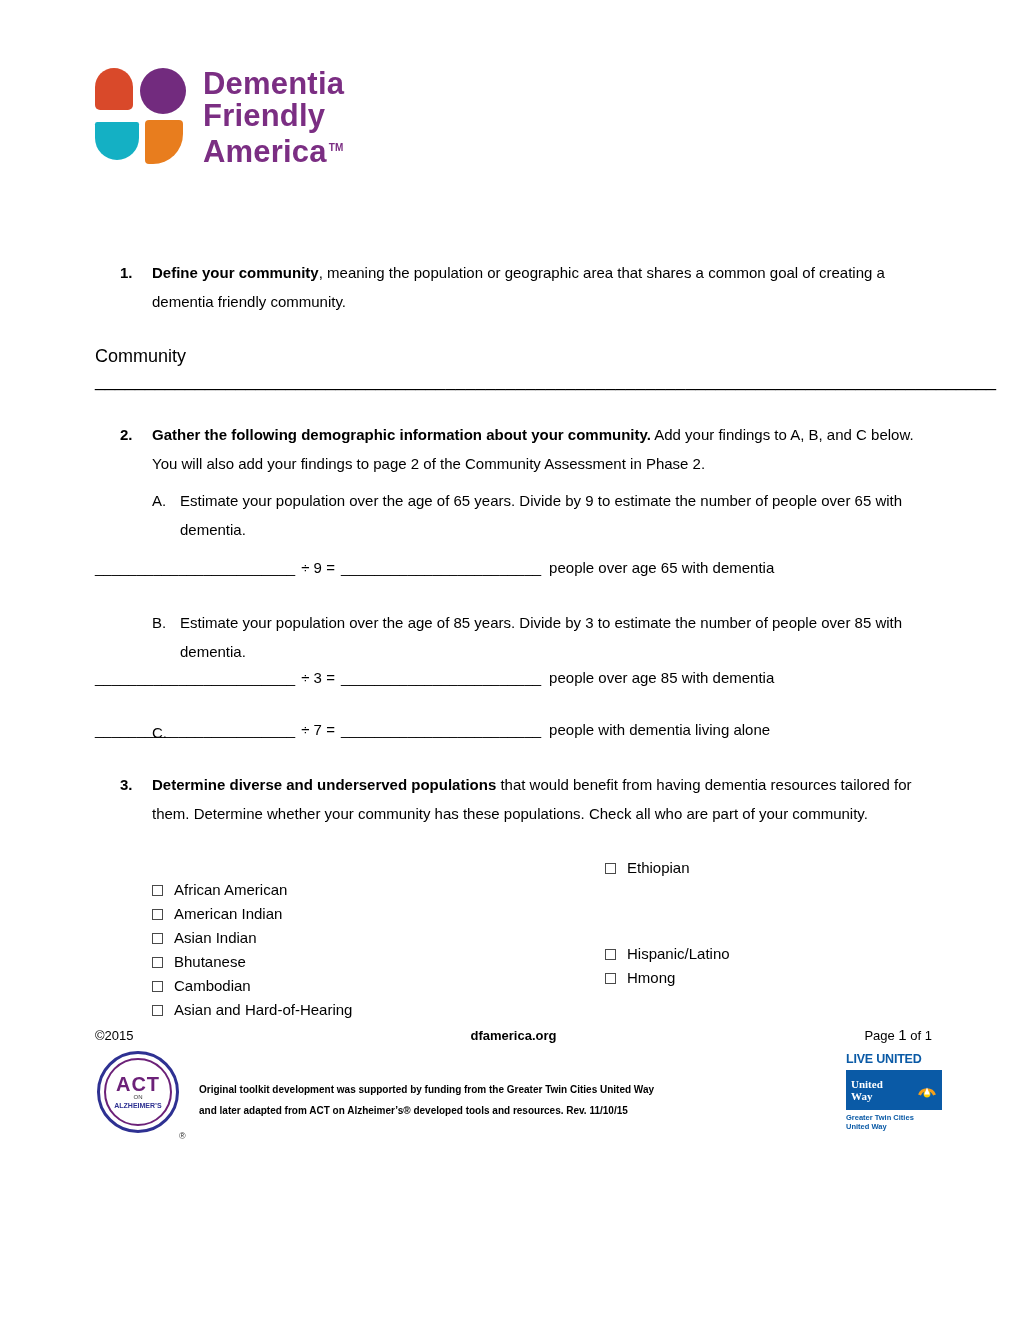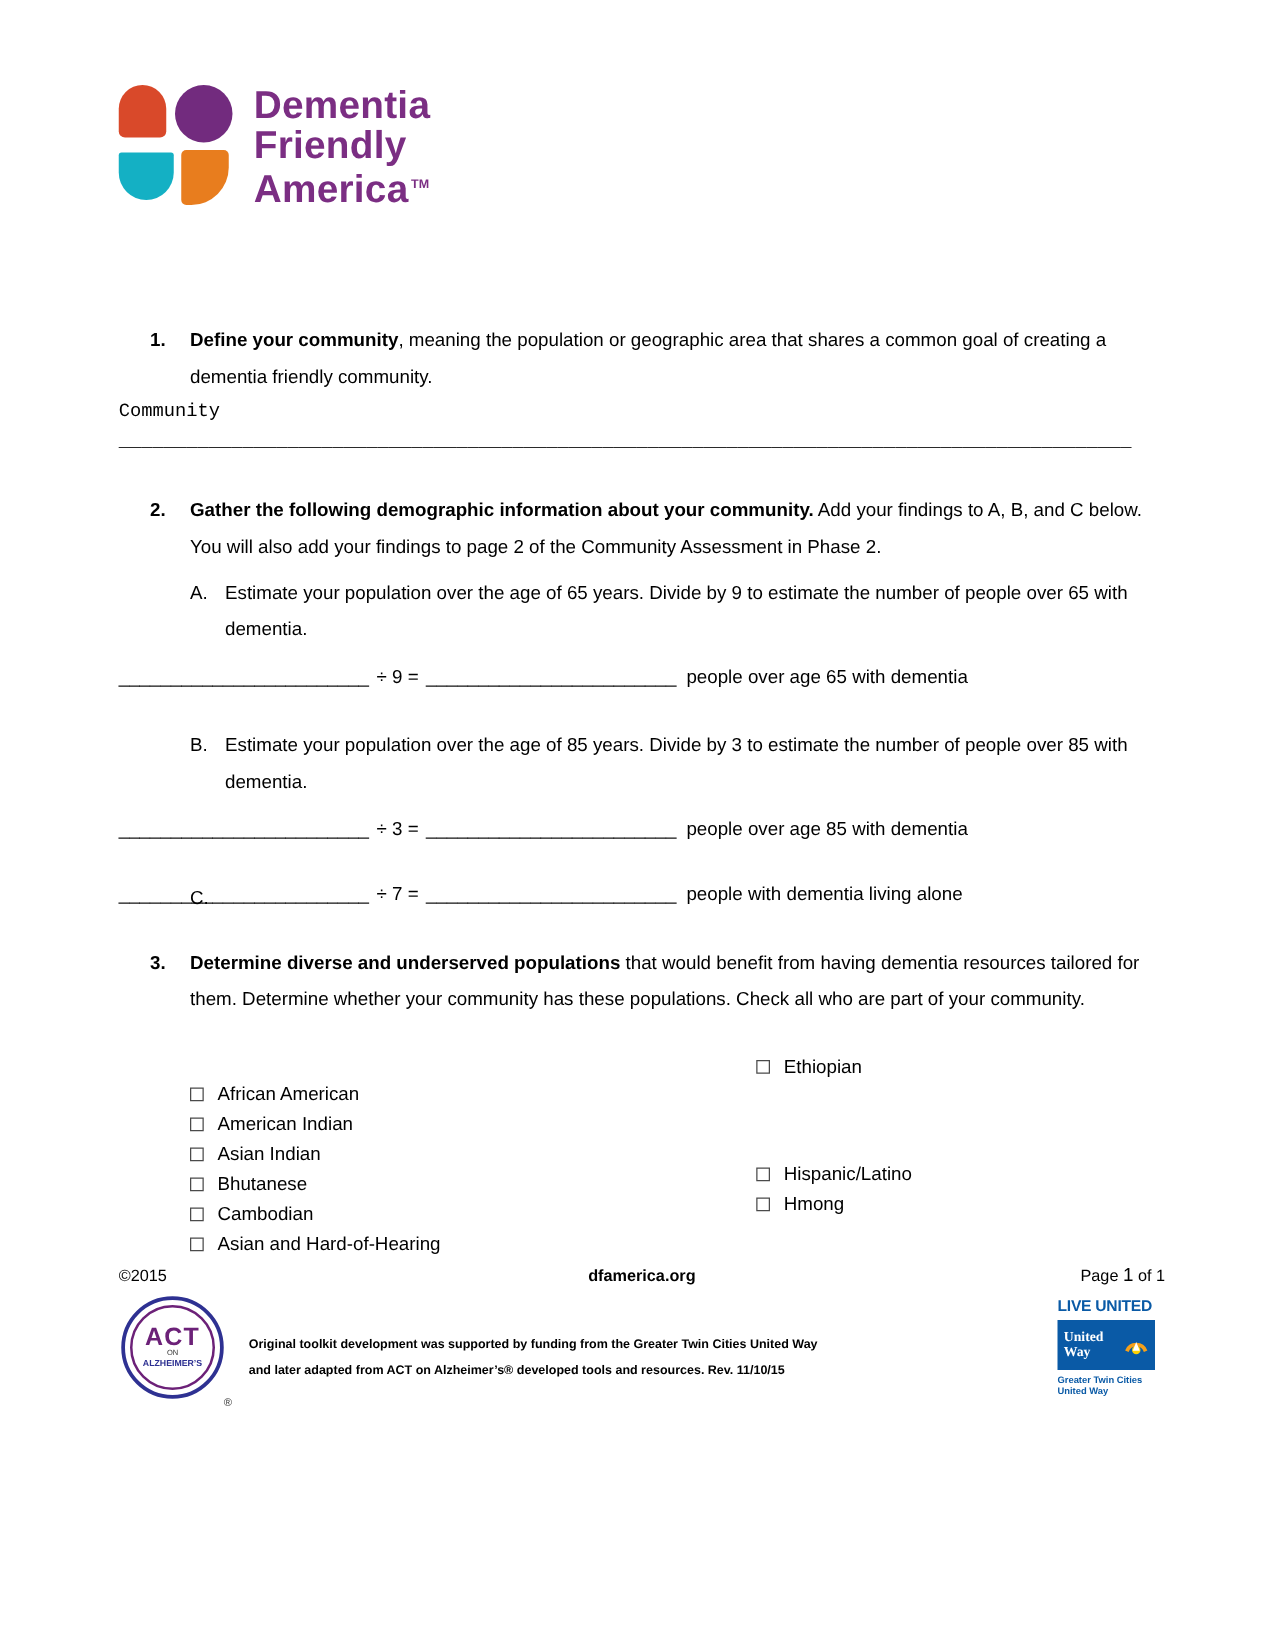--- a/index.html
+++ b/index.html
@@ -20,31 +20,31 @@
   .s-orange { left:50px; top:52px; width:38px; height:44px; background:#E87D1E; border-radius:4px 4px 30px 4px; }
   .wordmark { font-weight:bold; color:#7B2E83; font-size:31px; line-height:32px; letter-spacing:0.2px; }
   .wordmark .tm { font-size:10px; vertical-align:super; font-weight:bold; margin-left:2px; }
 
   
   .list-item { position:relative; padding-left:57px; font-size:15px; line-height:29px; }
   .list-item .num { position:absolute; left:25px; font-weight:bold; }
   .b { font-weight:bold; }
   .sub-item { position:relative; padding-left:85px; font-size:15px; line-height:29px; }
   .sub-item .letter { position:absolute; left:57px; }
-  .community-line { font-size:15px; line-height:24px; margin-top:2px;font-family:Liberation Mono, monospace; }
+  .community-line { font-size:18px; line-height:24px; margin-top:28px; }
   .eq-line { font-size:15px; line-height:24px; }
   .blank { letter-spacing:0; white-space:nowrap; }
   .op { margin:0 6px; }
   .eq-suffix { margin-left:8px; }
 
   #item2 { margin-top:28px; }
   #subA  { margin-top:8px; }
   #eqA   { margin-top:12px; }
   #subB  { margin-top:28px; }
-  #eqB   { margin-top:12px; }
+  #eqB   { margin-top:0; }
   #subC  { margin-top:28px; }
   #eqC   { margin-top:12px; }
   #item3 { margin-top:28px; }
 
   
   .checks { position:relative; height:162px; margin-top:28px; font-size:15px; }
   .col-left  { position:absolute; left:57px;  top:22px; }
   .col-right-top    { position:absolute; left:510px; top:0; }
   .col-right-bottom { position:absolute; left:510px; top:86px; }
   .check-item { line-height:24px; white-space:nowrap; }
@@ -66,21 +66,21 @@
               display:flex; align-items:center; justify-content:center; }
   .act-inner { width:68px; height:68px; border:2px solid #6C2178; border-radius:50%;
                display:flex; flex-direction:column; align-items:center; justify-content:center; }
   .act-word { font-size:20px; font-weight:bold; color:#6C2178; letter-spacing:1px; line-height:20px;text-align:center; }
   .act-on   { font-size:6px; color:#333; line-height:7px; }
   .act-org  { font-size:7px; font-weight:bold; color:#2E3192; line-height:9px; }
   .act-reg  { position:absolute; left:84px; top:80px; font-size:9px; color:#333; }
 
   .uw { width:86px; flex:0 0 auto; }
   .uw-tagline { color:#0A5AA6; font-weight:bold; font-size:12.5px; letter-spacing:-0.2px; line-height:16px; }
-  .uw-box { width:78px; height:40px; background:#0A5AA6; margin-top:3px; display:flex;
+  .uw-box { width:96px; height:40px; background:#0A5AA6; margin-top:3px; display:flex;
             align-items:center; justify-content:space-between; padding:3px 5px; }
   .uw-name { color:#fff; font-family:"Liberation Serif", serif; font-weight:bold; font-size:11px; line-height:12px; }
   .uw-sub { color:#0A5AA6; font-weight:bold; font-size:7.5px; line-height:9px; margin-top:3px; }
 </style>
 </head>
 <body>
 
 <div class="page">
   <div class="content">
 

